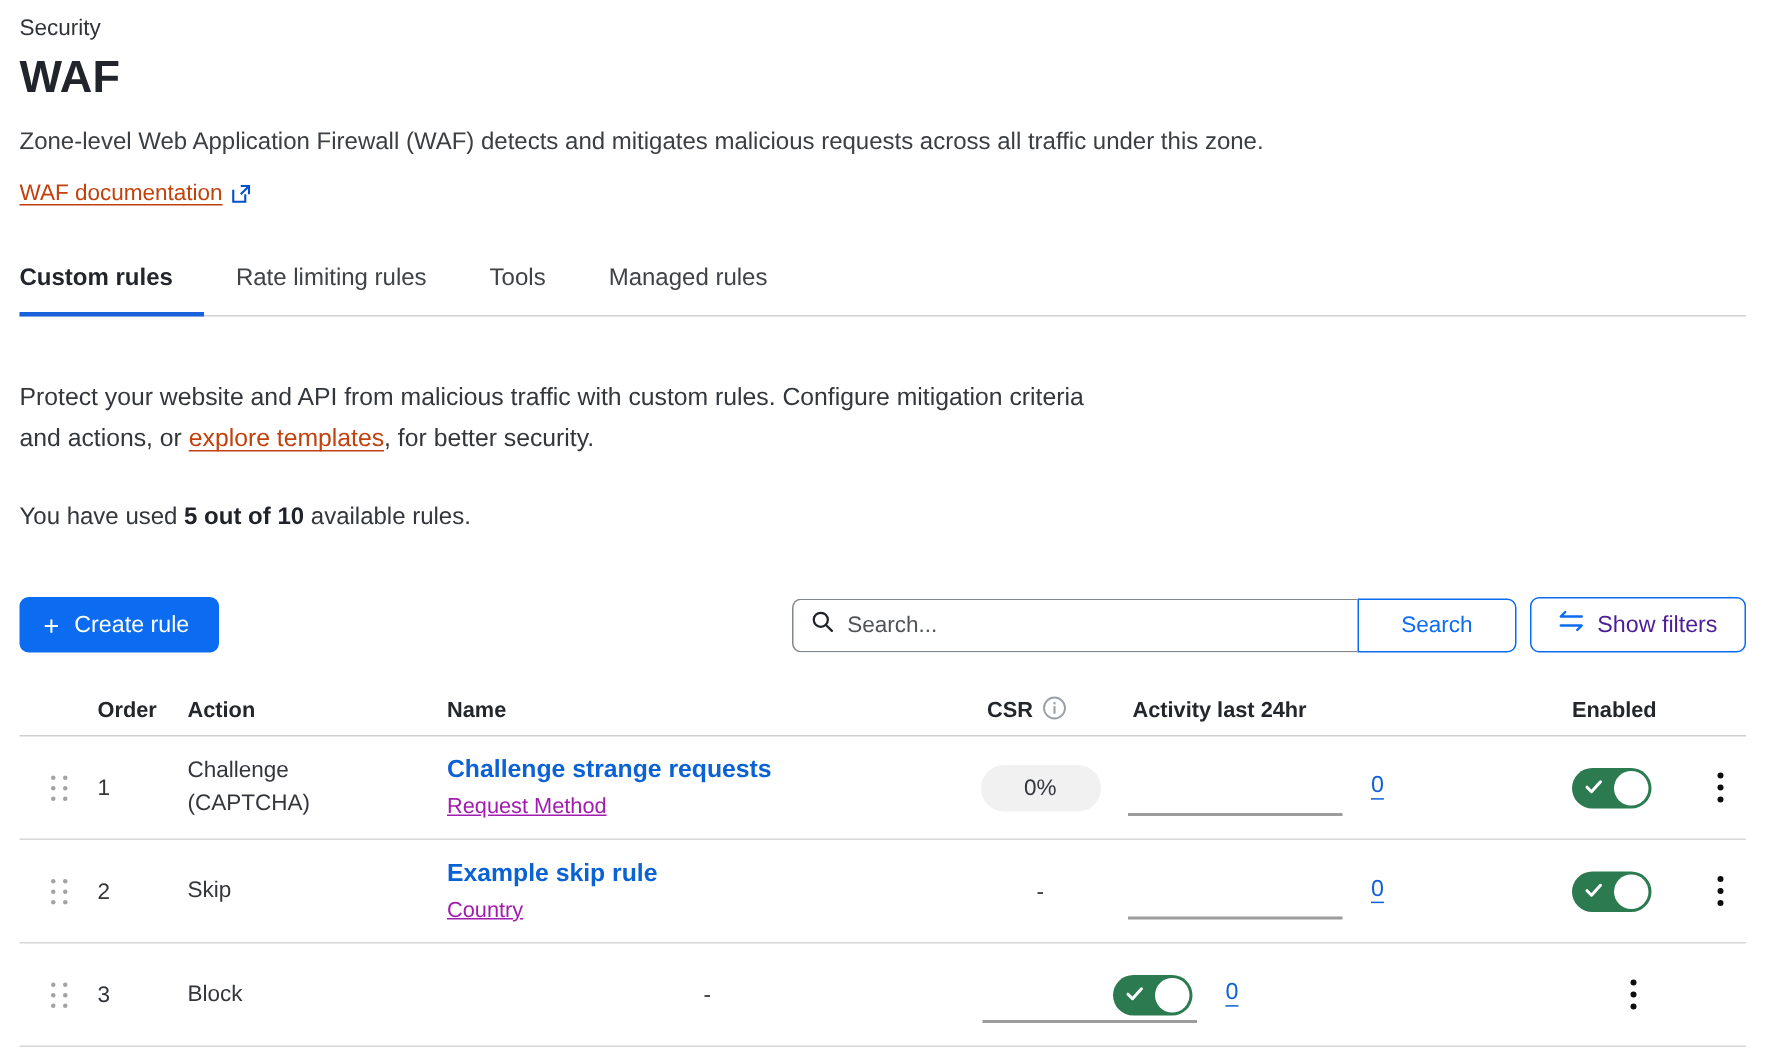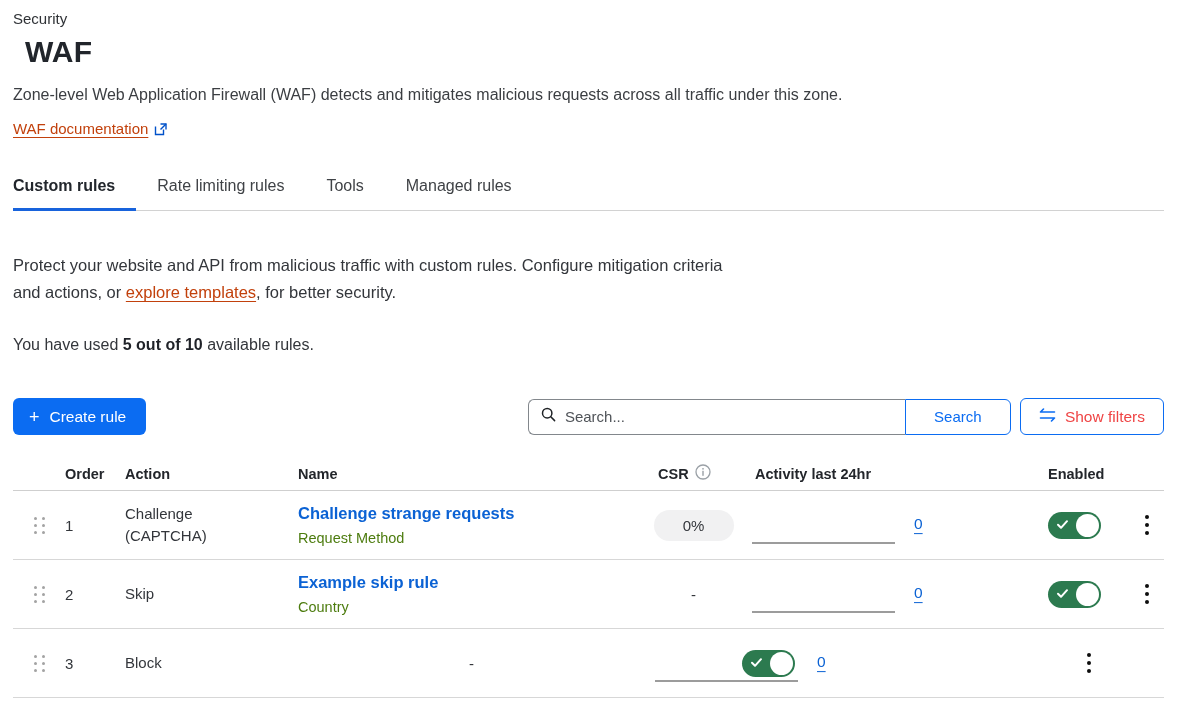--- a/index.html
+++ b/index.html
@@ -8,21 +8,21 @@
     font-family: "Liberation Sans", sans-serif;
     color: #3b3e42;
     width: 1177px;
     height: 707px;
     overflow: hidden;
   }
   .page { padding: 8px 13px 0 13px; width: 1177px; }
 
   
   .breadcrumb { font-size: 15px; color: #2f3236; padding-top: 2px; }
-  .page-title { font-size: 30px; font-weight: 700; color: #21252b; margin-top: 8px; letter-spacing: .2px; margin-left: 12px; }
+  .page-title { font-size: 30px; font-weight: 700; color: #21252b; margin-top: 8px; letter-spacing: .2px; }
   .page-desc { font-size: 16px; color: #3b3e42; margin-top: 17px; }
   .doc-link-row { margin-top: 16px; display: flex; align-items: center; gap: 6px; }
   a.text-link { color: #c2410c; text-decoration: underline; text-underline-offset: 3px; font-size: 15px; cursor: pointer; }
   .ext-icon svg { display: block; }
 
   
   .tabs { margin-top: 30px; border-bottom: 1px solid #d2d2d2; display: flex; }
   .tab { position: relative; font-size: 16px; color: #3f4246; padding: 10px 21px 15px 21px; cursor: pointer; }
   .tab:first-child { padding-left: 0; }
   .tab.active { font-weight: 700; color: #22262c; }
@@ -55,21 +55,21 @@
     border: none; outline: none; flex: 1; margin-left: 9px;
     font-size: 15px; color: #2e3134; font-family: inherit; background: transparent;
   }
   .search-box input::placeholder { color: #4f5358; opacity: 1; }
   .btn-search {
     width: 106px; height: 36px; background: #fff; color: #0b6cf2;
     border: 1px solid #0b6cf2; border-radius: 0 6px 6px 0; font-size: 15px; font-family: inherit; cursor: pointer;
   }
   .btn-outline {
     display: inline-flex; align-items: center; gap: 9px; height: 37px; padding: 0 18px;
-    background: #fff; color: #ef4444; border: 1px solid #0b6cf2; border-radius: 6px;
+    background: #fff; color: #4c1d95; border: 1px solid #0b6cf2; border-radius: 6px;
     font-size: 15.5px; font-family: inherit; cursor: pointer;
   }
 
   
   .rules-table { margin-top: 22px; width: 1151px; }
   .t-row {
     display: grid;
     grid-template-columns: 52px 60px 173px 347px 97px 306px 81px 1fr;
     align-items: center;
   }
@@ -78,21 +78,21 @@
   .rule-row { height: 69px; border-bottom: 1px solid #d7d7d7; }
 
   .drag-cell { display: flex; justify-content: center; cursor: grab; }
   .drag-dots { display: grid; grid-template-columns: repeat(2, 3px); grid-auto-rows: 3px; gap: 4px 5px; }
   .drag-dots i { background: #a3a3a3; border-radius: 50%; }
 
   .order-cell { font-size: 15px; color: #33363b; }
   .action-cell { font-size: 15px; color: #33363b; max-width: 112px; line-height: 22px; }
   .name-cell { line-height: 1; }
   .name-link { display: inline-block; font-size: 16.5px; font-weight: 700; color: #0b62d4; text-decoration: none; cursor: pointer; }
-  .name-sub { margin-top: 9px; font-size: 14.5px; color: #4d7c0f; }
+  .name-sub { margin-top: 9px; font-size: 14.5px; color: #a21caf; text-decoration: underline; }
 
   .csr-cell { display: flex; justify-content: center; }
   .csr-pill { background: #f1f1f2; border-radius: 999px; padding: 7px 0; width: 80px; text-align: center; font-size: 15px; color: #34373c; }
   .csr-dash { font-size: 15px; color: #34373c; }
 
   .activity-cell { position: relative; height: 100%; }
   .sparkline { position: absolute; left: 10px; bottom: 15px; width: 143px; height: 2px; background: #9c9c9c; }
   .activity-count {
     position: absolute; left: 172px; top: 50%; transform: translateY(-55%);
     font-size: 15.5px; color: #0b62d4; text-decoration: underline; text-underline-offset: 4px; cursor: pointer;

